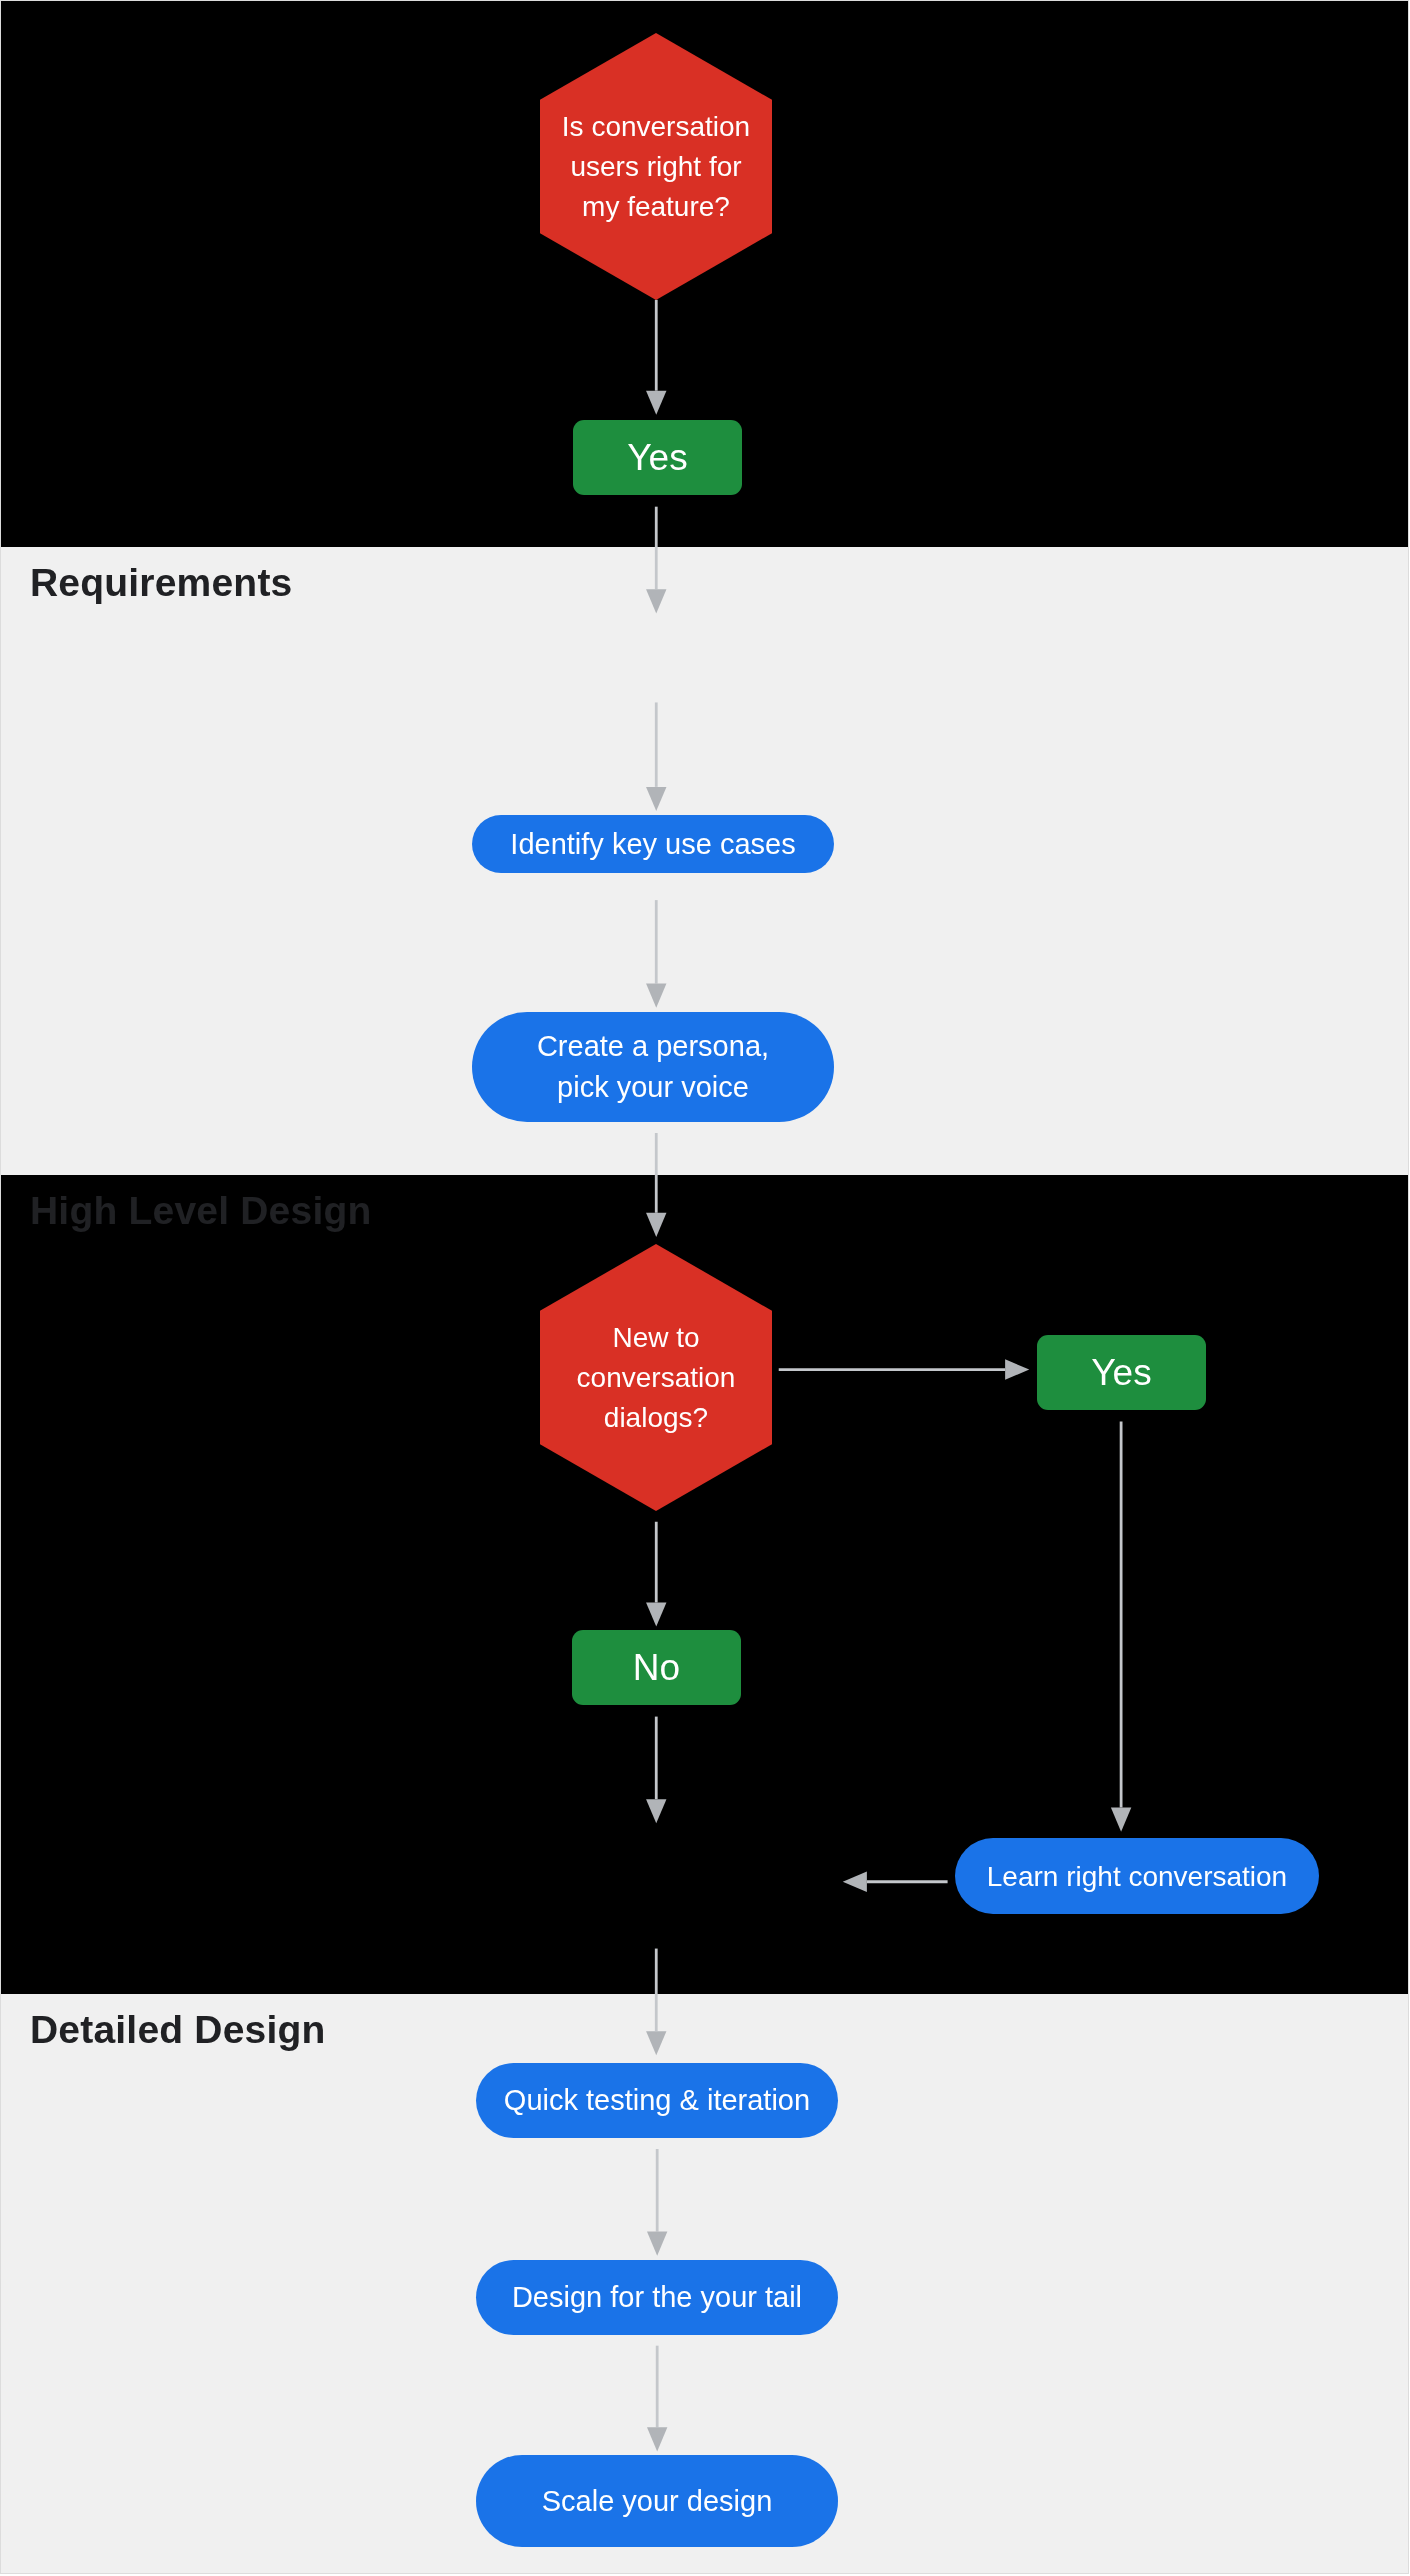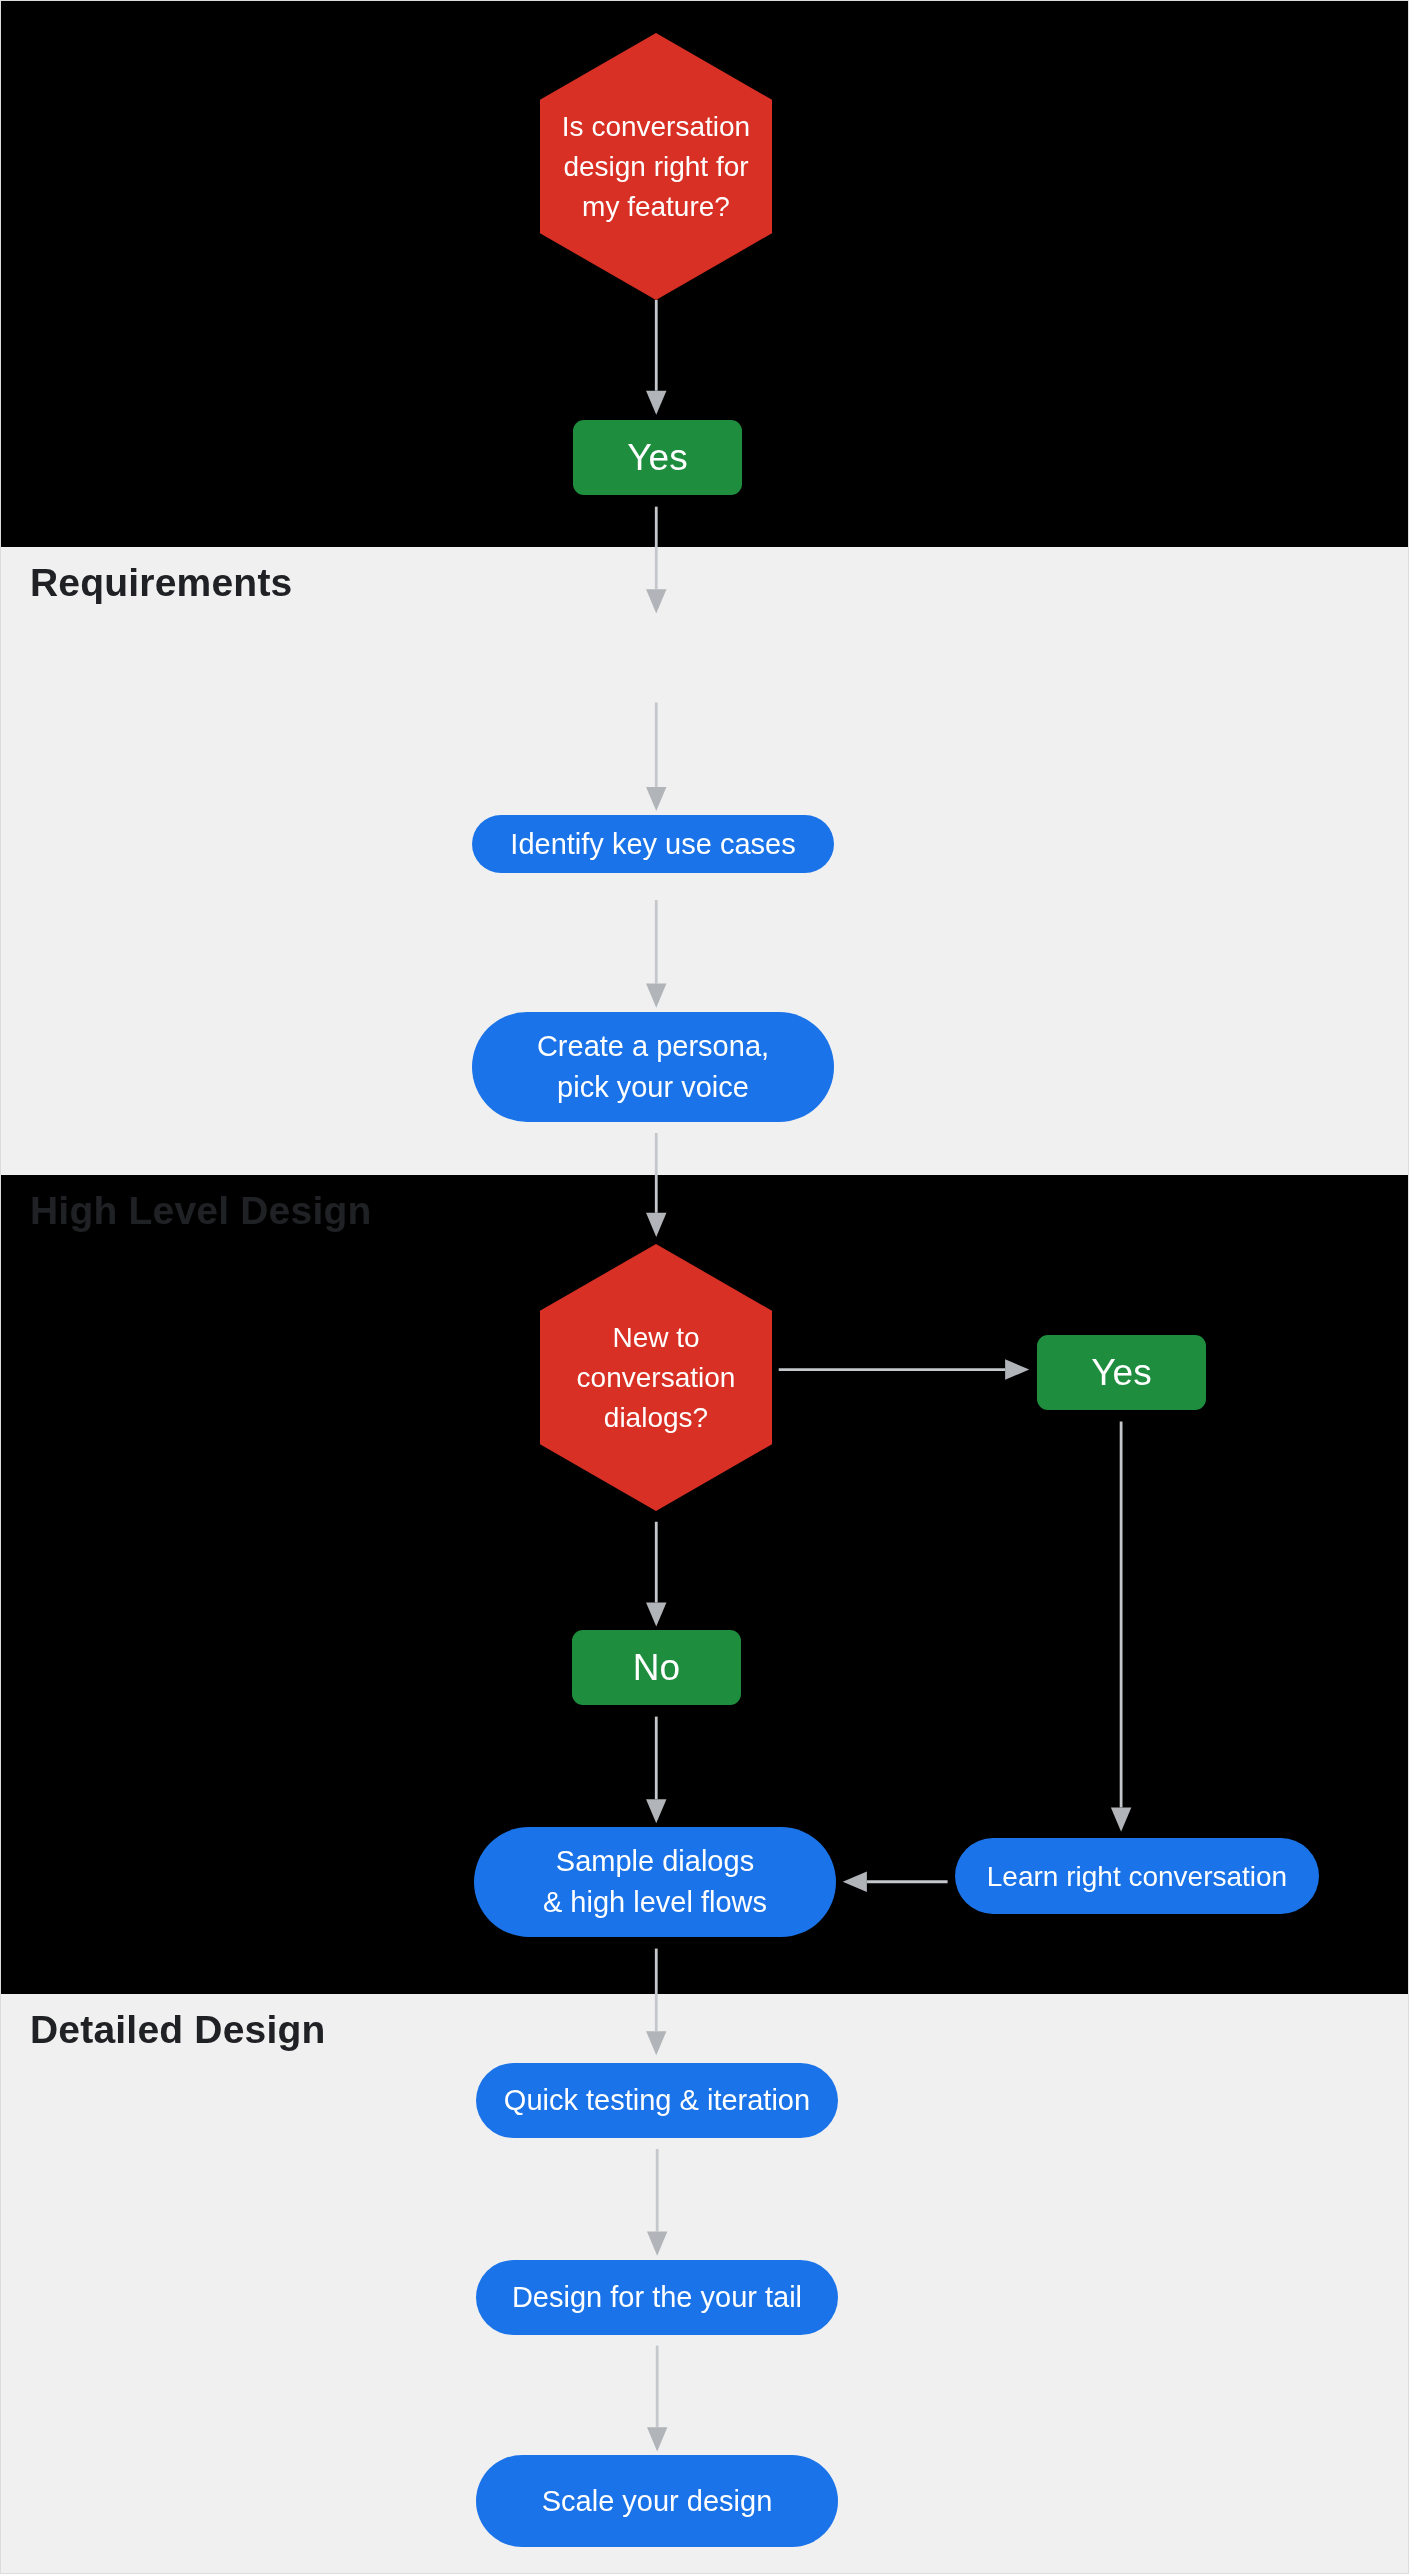--- a/index.html
+++ b/index.html
@@ -125,36 +125,34 @@
       <line x1="707" y1="2315" x2="707" y2="2404"></line>
         <polygon points="696,2404 718,2404 707,2430"></polygon>
     </g>
     <g>
       <line x1="707" y1="2527" x2="707" y2="2615"></line>
         <polygon points="696,2615 718,2615 707,2641"></polygon>
     </g>
   </svg>
 
   <div class="node hex hex1">Is conversation
-design right for
+users right for
 my feature?</div>
   <div class="node answer yes1">Yes</div>
 
   <div class="node step st-cases">Identify key use cases</div>
   <div class="node step st-persona">Create a persona,
 pick your voice</div>
 
   <div class="node hex hex2">New to
 conversation
 dialogs?</div>
   <div class="node answer yes2">Yes</div>
   <div class="node answer no1">No</div>
 
-  <div class="node step st-sample">Sample dialogs
-&amp; high level flows</div>
   <div class="node step st-learn">Learn right conversation</div>
 
   <div class="node step st-quick">Quick testing &amp; iteration</div>
   <div class="node step st-tail">Design for the your tail</div>
   <div class="node step st-scale">Scale your design</div>
 
 </div>
 
 
 </body></html>

